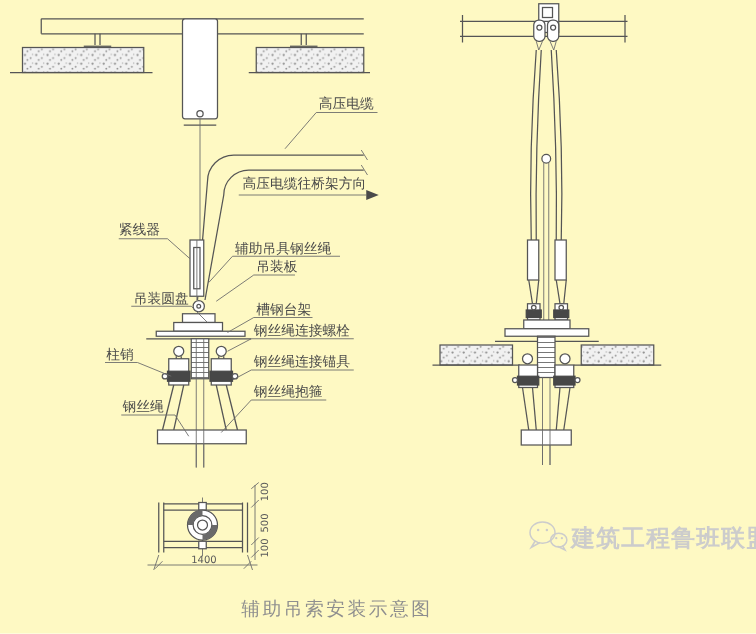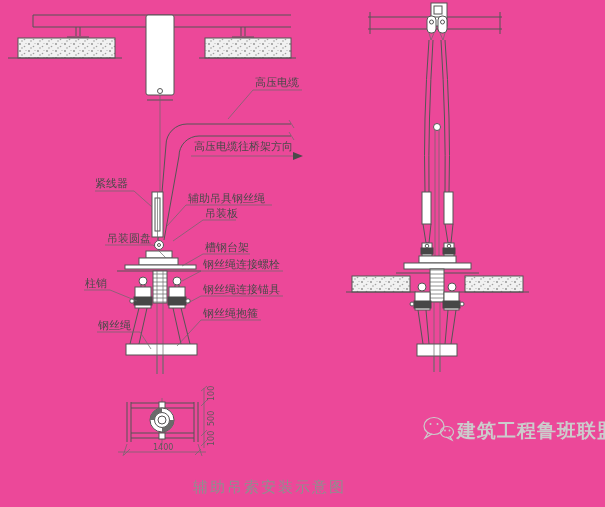--- a/index.html
+++ b/index.html
@@ -1,17 +1,17 @@
 <!DOCTYPE html>
 <html><head>
 <meta charset="utf-8">
 <style>
   html,body{margin:0;padding:0;background:#ffffff;}
   .canvas{
-    position:relative;width:605px;height:507px;background:#ec4899;overflow:hidden;
+    position:relative;width:605px;height:507px;background:#fef9c3;overflow:hidden;
     font-family:"DejaVu Sans","Liberation Sans",sans-serif;
   }
   svg{display:block}
   svg text{font-family:"DejaVu Sans","Liberation Sans",sans-serif;}
   .callout{font-size:11px;fill:#4a4a4a;}
   .dim{font-size:8px;fill:#5a5a5a;}
   .caption{font-size:15px;fill:#8f8f8f;letter-spacing:2px;}
   .wmtext{font-size:19px;fill:#cccccc;letter-spacing:1px;font-weight:bold;}
   .ln{stroke:#555;stroke-width:1;fill:none;}
   .lnthin{stroke:#6a6a6a;stroke-width:0.7;fill:none;}

